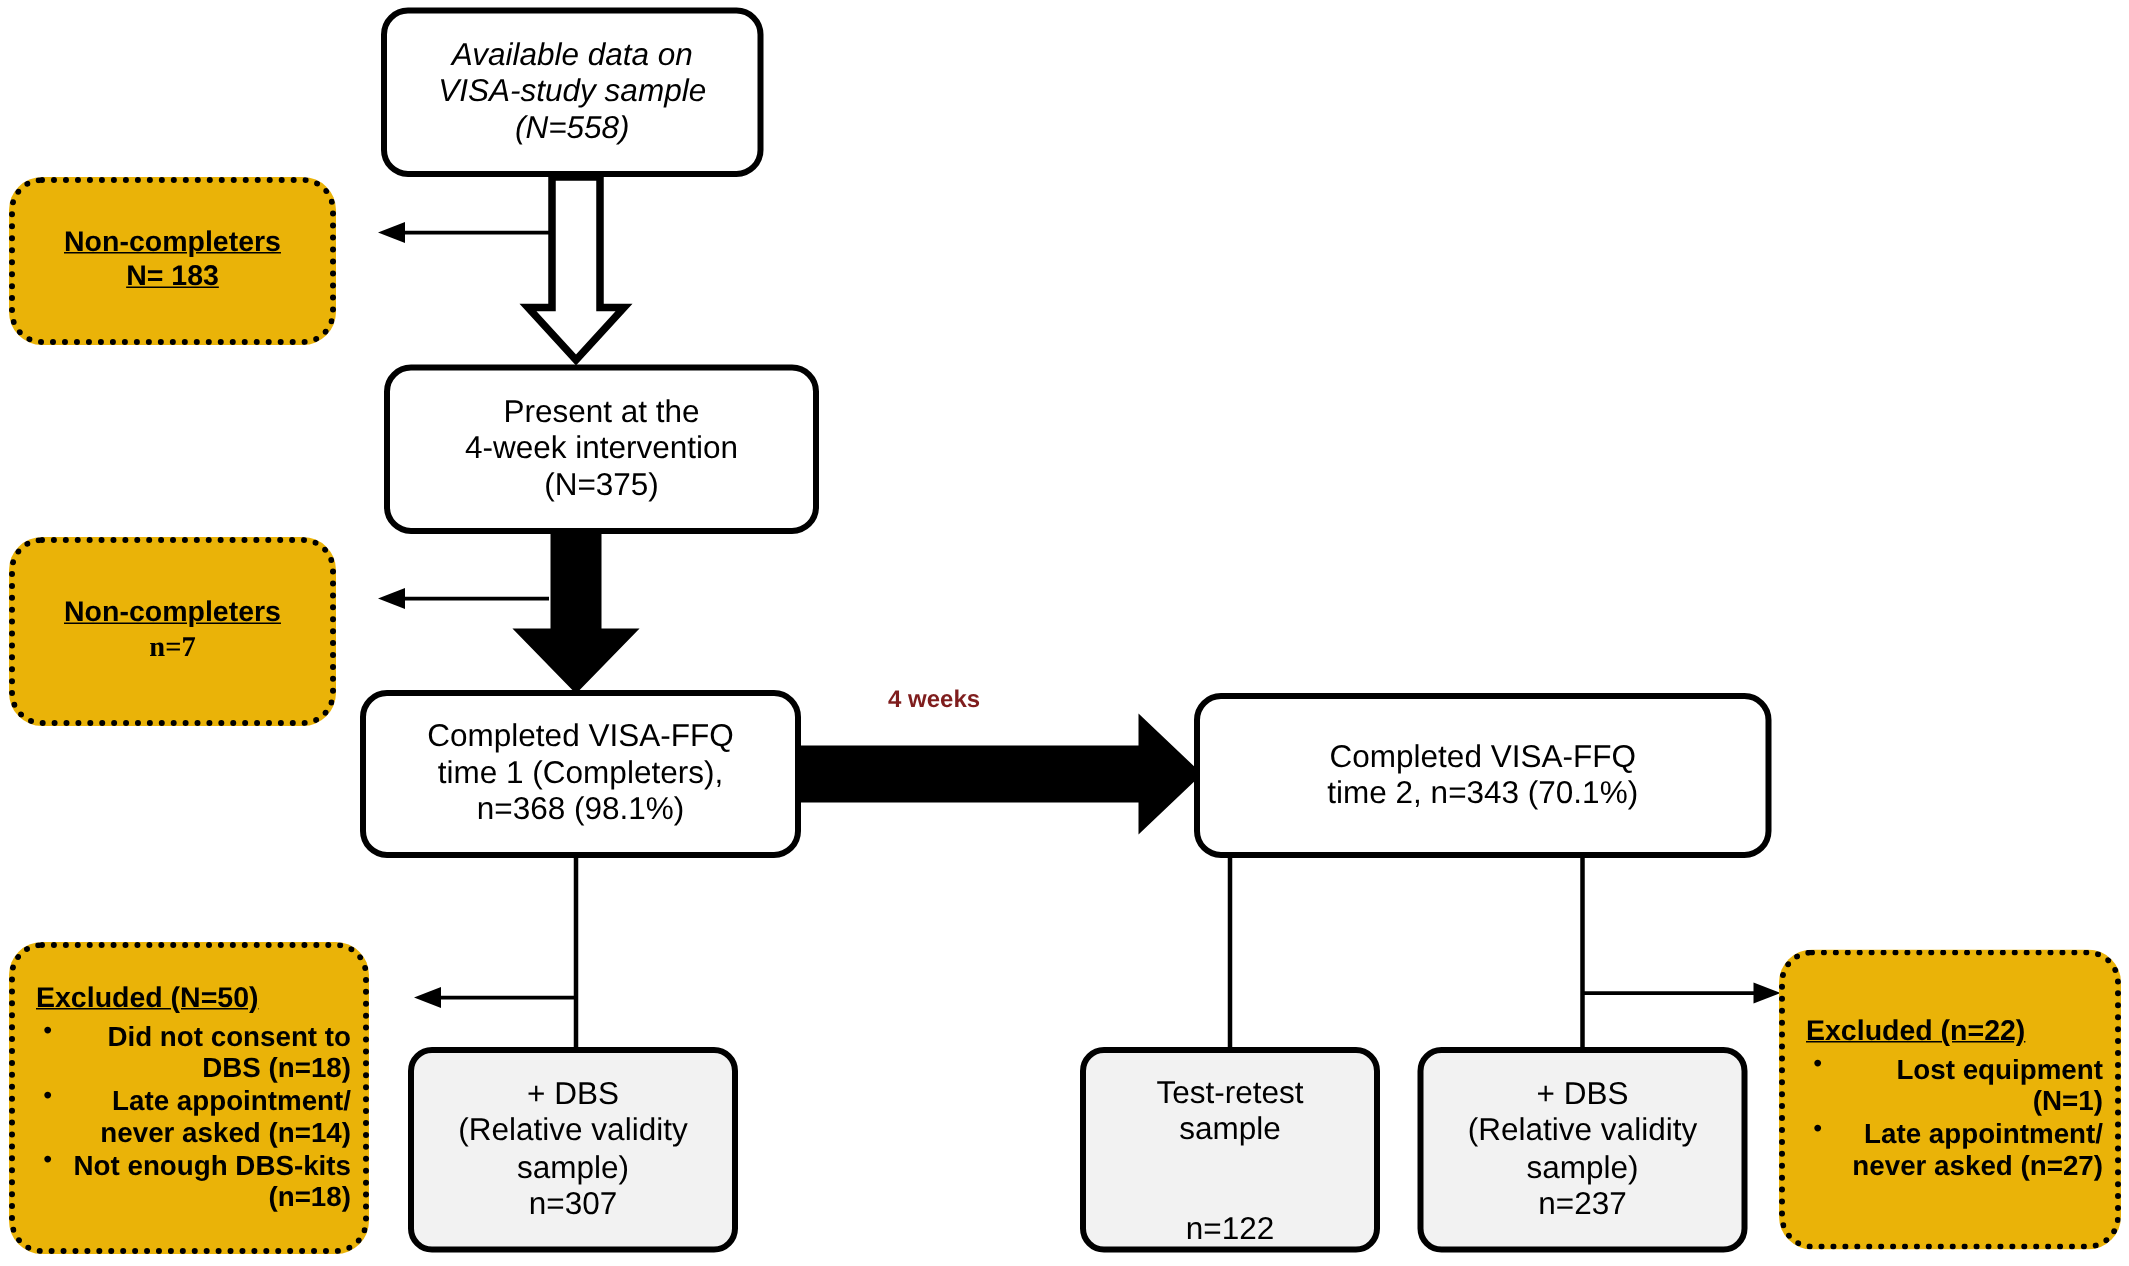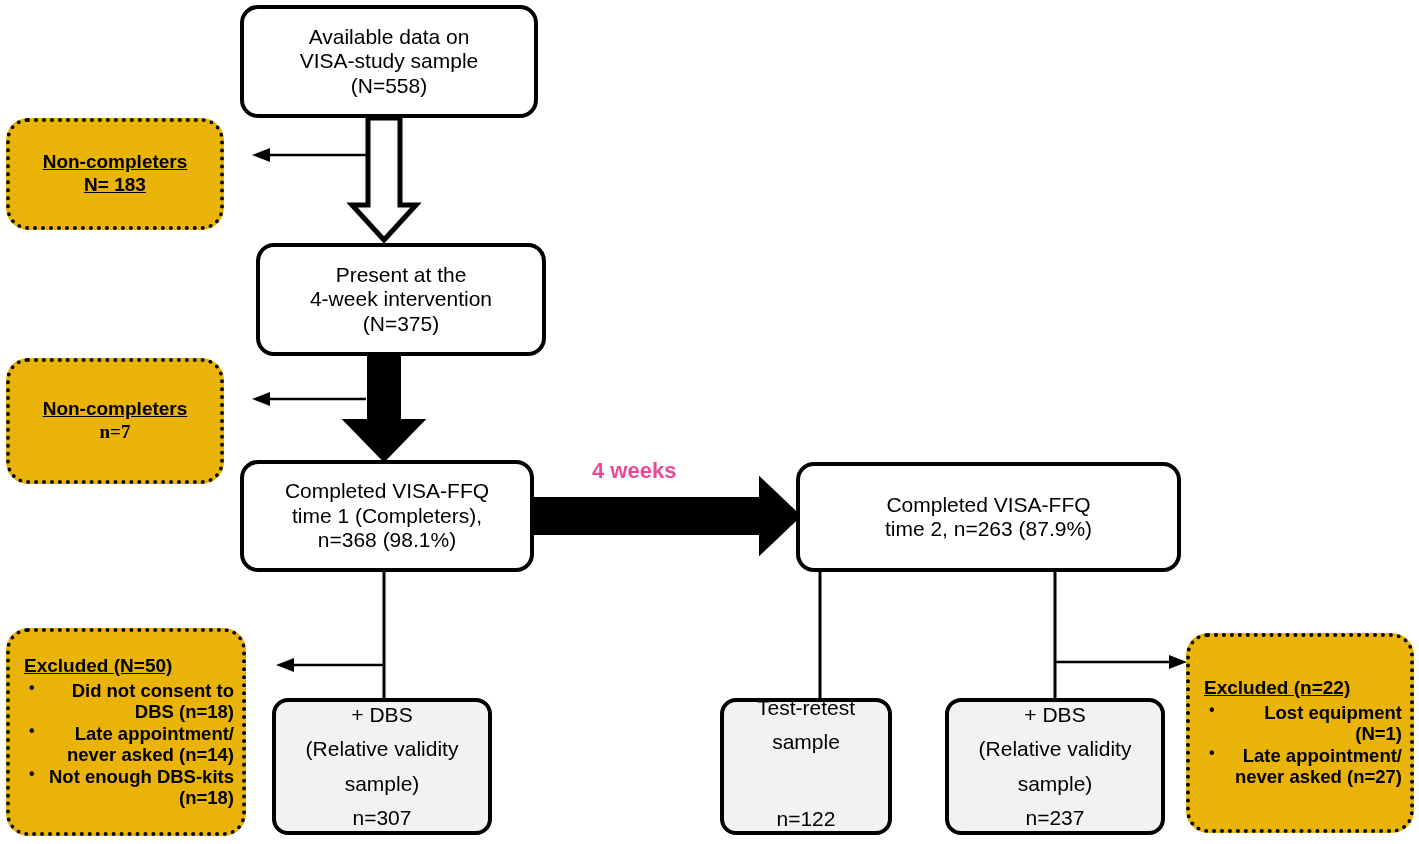--- a/index.html
+++ b/index.html
@@ -41,21 +41,20 @@
     border-radius: 18px;
     font-size: 21px;
     line-height: 1.16;
   }
   .gray-node {
     border: 4px solid #000000;
     border-radius: 16px;
     background: #f2f2f2;
     font-size: 21px;
     line-height: 1.16;
-    gap: 10px;
   }
   .dashed-node {
     border: 4px dotted #000000;
     border-radius: 22px;
     font-size: 19px;
     line-height: 1.2;
     background: #eab308;
     justify-content: center;
   }
   .dashed-node.left-align {
@@ -89,22 +88,22 @@
     content: "\2022";
     position: absolute;
     left: -15px;
     top: -1px;
     font-size: 16px;
   }
   .nc-box-inner { font-weight: bold; font-family: Liberation Serif, serif; }
   .edge-label {
     position: absolute;
     font-weight: bold;
-    font-size: 22px;
-    color: #ec4899;
+    font-size: 16px;
+    color: #7f1d1d;
     white-space: nowrap;
   }
 </style>
 </head>
 <body>
 
 <div id="canvas">
 
   <svg class="wires" viewBox="0 0 1419 844">
 
@@ -140,21 +139,21 @@
       <line x1="820" y1="572" x2="820" y2="700" stroke="#000000" stroke-width="3"></line>
     </g>
 
     <g>
       <line x1="1055" y1="572" x2="1055" y2="700" stroke="#000000" stroke-width="3"></line>
       <line x1="1055" y1="662" x2="1175" y2="662" stroke="#000000" stroke-width="2.5"></line>
       <path d="M 1187 662 L 1169 655 L 1169 669 Z" fill="#000000"></path>
     </g>
   </svg>
 
-  <div class="node solid-node" style="left:240px; top:5px; width:298px; height:113px;">
+  <div class="node solid-node" style="left:254px; top:5px; width:255px; height:113px;font-style:italic;">
     <span class="nl">Available data on</span>
     <span class="nl">VISA-study sample</span>
     <span class="nl">(N=558)</span>
   </div>
 
   <div class="node dashed-node" style="left:6px; top:118px; width:218px; height:112px;">
     <span class="nl u">Non-completers</span>
     <span class="nl u">N= 183</span>
   </div>
 
@@ -172,21 +171,21 @@
   <div class="node solid-node" style="left:240px; top:460px; width:294px; height:112px;">
     <span class="nl">Completed VISA-FFQ</span>
     <span class="nl">time 1 (Completers),</span>
     <span class="nl">n=368 (98.1%)</span>
   </div>
 
   <div class="edge-label" style="left:592px; top:458px;">4 weeks</div>
 
   <div class="node solid-node" style="left:796px; top:462px; width:385px; height:110px;">
     <span class="nl">Completed VISA-FFQ</span>
-    <span class="nl">time 2, n=263 (87.9%)</span>
+    <span class="nl">time 2, n=343 (70.1%)</span>
   </div>
 
   <div class="node dashed-node left-align" style="left:6px; top:628px; width:240px; height:208px; padding:10px 8px 10px 14px;">
     <span class="hdr">Excluded  (N=50)</span>
     <ul class="bullets">
       <li>Did not consent to DBS (n=18)</li>
       <li>Late appointment/ never asked (n=14)</li>
       <li>Not enough DBS-kits (n=18)</li>
     </ul>
   </div>
@@ -199,21 +198,21 @@
     </ul>
   </div>
 
   <div class="node gray-node" style="left:272px; top:698px; width:220px; height:137px;">
     <span class="nl">+ DBS</span>
     <span class="nl">(Relative validity</span>
     <span class="nl">sample)</span>
     <span class="nl">n=307</span>
   </div>
 
-  <div class="node gray-node" style="left:720px; top:698px; width:172px; height:137px; justify-content:flex-end; padding-top:16px;">
+  <div class="node gray-node" style="left:720px; top:698px; width:200px; height:137px; justify-content:center; padding-top:16px;">
     <span class="nl">Test-retest</span>
     <span class="nl">sample</span>
     <span class="nl" style="margin-top:42px;">n=122</span>
   </div>
 
   <div class="node gray-node" style="left:945px; top:698px; width:220px; height:137px;">
     <span class="nl">+ DBS</span>
     <span class="nl">(Relative validity</span>
     <span class="nl">sample)</span>
     <span class="nl">n=237</span>

